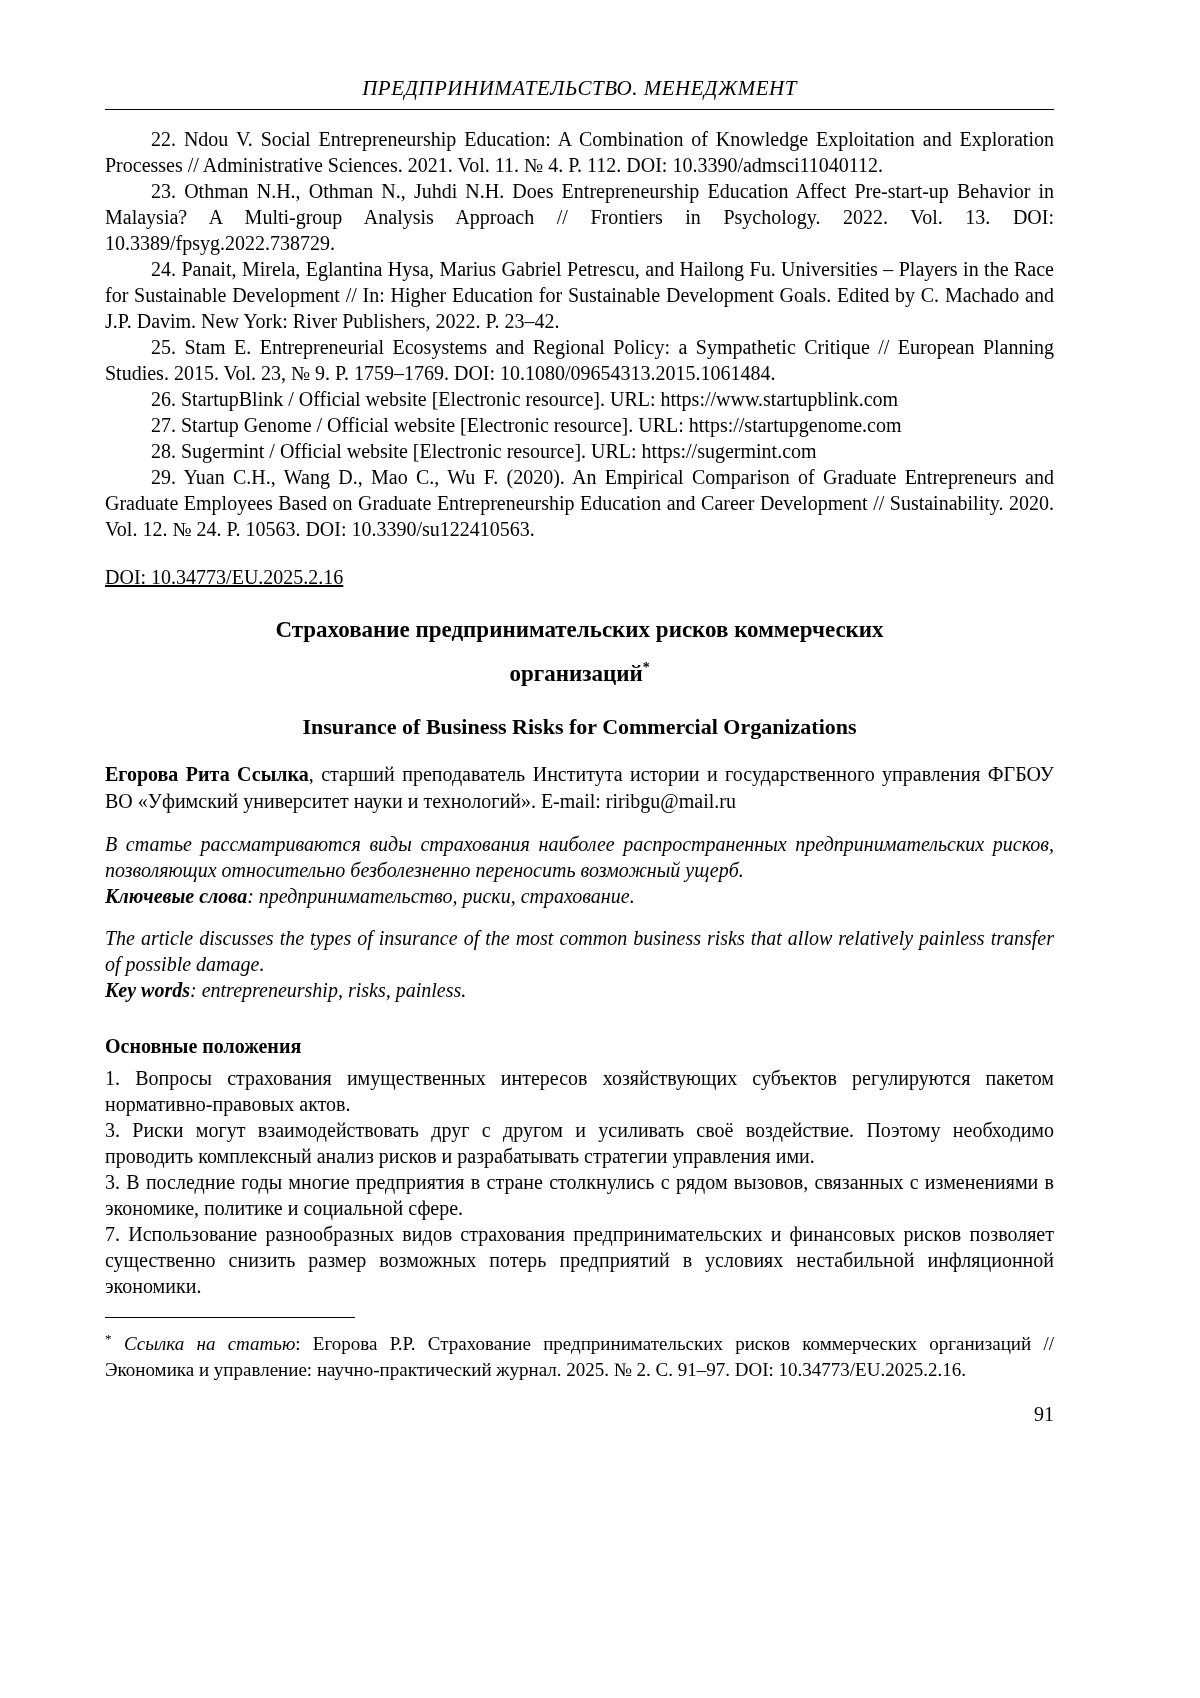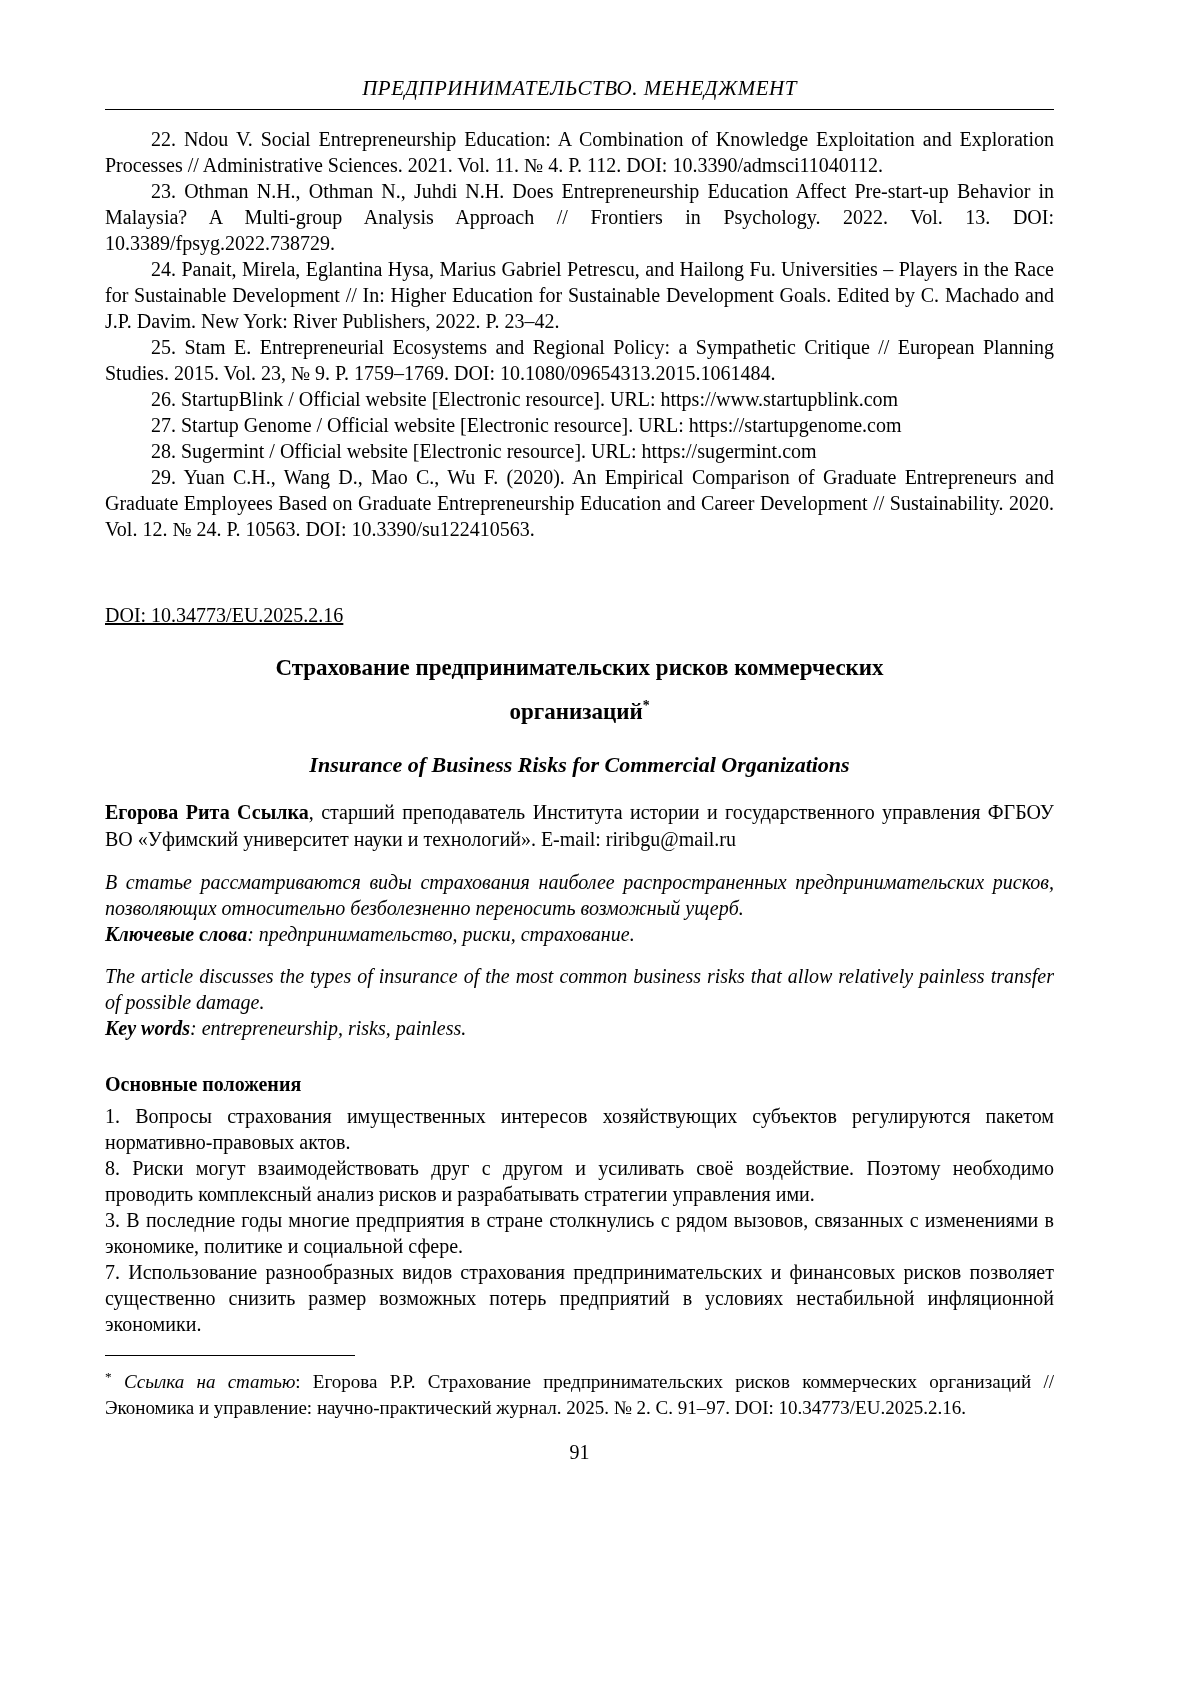--- a/index.html
+++ b/index.html
@@ -27,38 +27,37 @@
     font-size: 21px;
     letter-spacing: 0.5px;
   }
   .references { margin-top: 16px; }
   .ref {
     font-size: 20px;
     line-height: 26px;
     text-align: justify;
     text-indent: 46px;
   }
-  .doi-line { margin-top: 62px; font-size: 20px; }
+  .doi-line { margin-top: 24px; font-size: 20px; }
   .doi-underline { text-decoration: underline; }
   .title-ru {
     margin: 22px auto 0 auto;
     max-width: 700px;
     text-align: center;
     font-size: 23px;
     line-height: 38px;
     font-weight: bold;
   }
   .title-star { font-size: 60%; vertical-align: super; }
   .title-en {
     margin-top: 20px;
     text-align: center;
     font-size: 22px;
     line-height: 28px;
     font-weight: bold;
-    font-style: italic;
   }
   .author-block {
     margin-top: 24px;
     width: 400px;
     border-top: 1.5px solid #000;
     border-bottom: 1.5px solid #000;
     padding: 5px 0 6px 130px;
   }
   .author-short {
     font-weight: bold;
@@ -98,21 +97,21 @@
     margin-bottom: 8px;
   }
   .footnote-text {
     font-size: 19px;
     line-height: 26px;
     text-align: justify;
   }
   .footnote-text sup { font-size: 70%; }
   .page-number {
     margin-top: 20px;
-    text-align: center;
+    text-align: right;
     font-size: 20px;
   }
 </style>
 </head>
 <body>
 
 <div class="page">
 
   <div class="running-head">
     <span class="running-title">ПРЕДПРИНИМАТЕЛЬСТВО. МЕНЕДЖМЕНТ</span>
@@ -145,21 +144,21 @@
 
   <div class="abstract">
     <p>The article discusses the types of insurance of the most common business risks that allow relatively painless transfer of possible damage.</p>
     <p><span class="kw-label">Key words</span><span>: entrepreneurship, risks, painless.</span></p>
   </div>
 
   <h3 class="section-heading">Основные положения</h3>
 
   <div class="points">
     <p class="point">1. Вопросы страхования имущественных интересов хозяйствующих субъектов регулируются пакетом нормативно-правовых актов.</p>
-    <p class="point">8. Риски могут взаимодействовать друг с другом и усиливать своё воздействие. Поэтому необходимо проводить комплексный анализ рисков и разрабатывать стратегии управления ими.</p>
+    <p class="point">3. Риски могут взаимодействовать друг с другом и усиливать своё воздействие. Поэтому необходимо проводить комплексный анализ рисков и разрабатывать стратегии управления ими.</p>
     <p class="point">3. В последние годы многие предприятия в стране столкнулись с рядом вызовов, связанных с изменениями в экономике, политике и социальной сфере.</p>
     <p class="point">7. Использование разнообразных видов страхования предпринимательских и финансовых рисков позволяет существенно снизить размер возможных потерь предприятий в условиях нестабильной инфляционной экономики.</p>
   </div>
 
   <div class="footnote">
     <div class="footnote-rule"></div>
     <p class="footnote-text"><sup>*</sup> <i>Ссылка на статью</i><span>: Егорова Р.Р. Страхование предпринимательских рисков коммерческих организаций // Экономика и управление: научно-практический журнал. 2025. № 2. С. 91–97. DOI: 10.34773/EU.2025.2.16.</span></p>
   </div>
 
   <div class="page-number">91</div>

